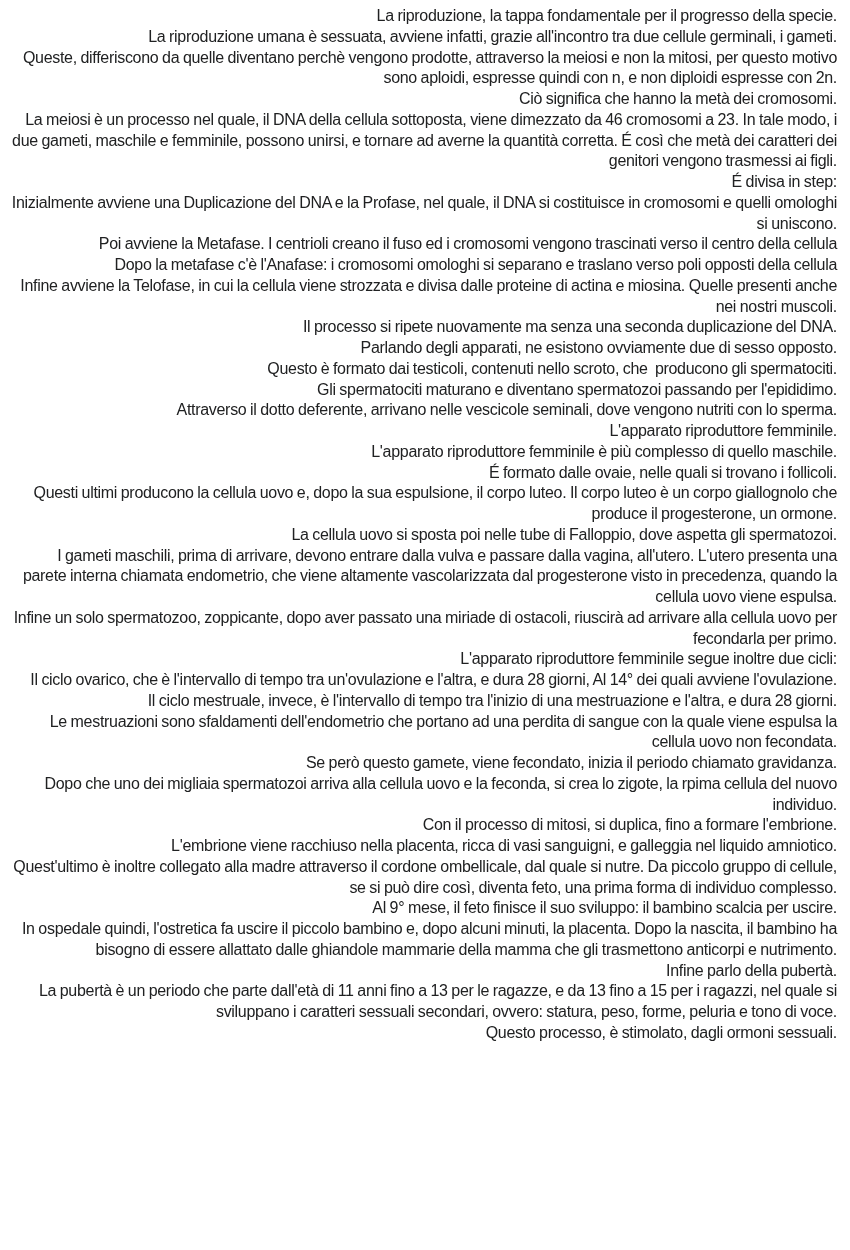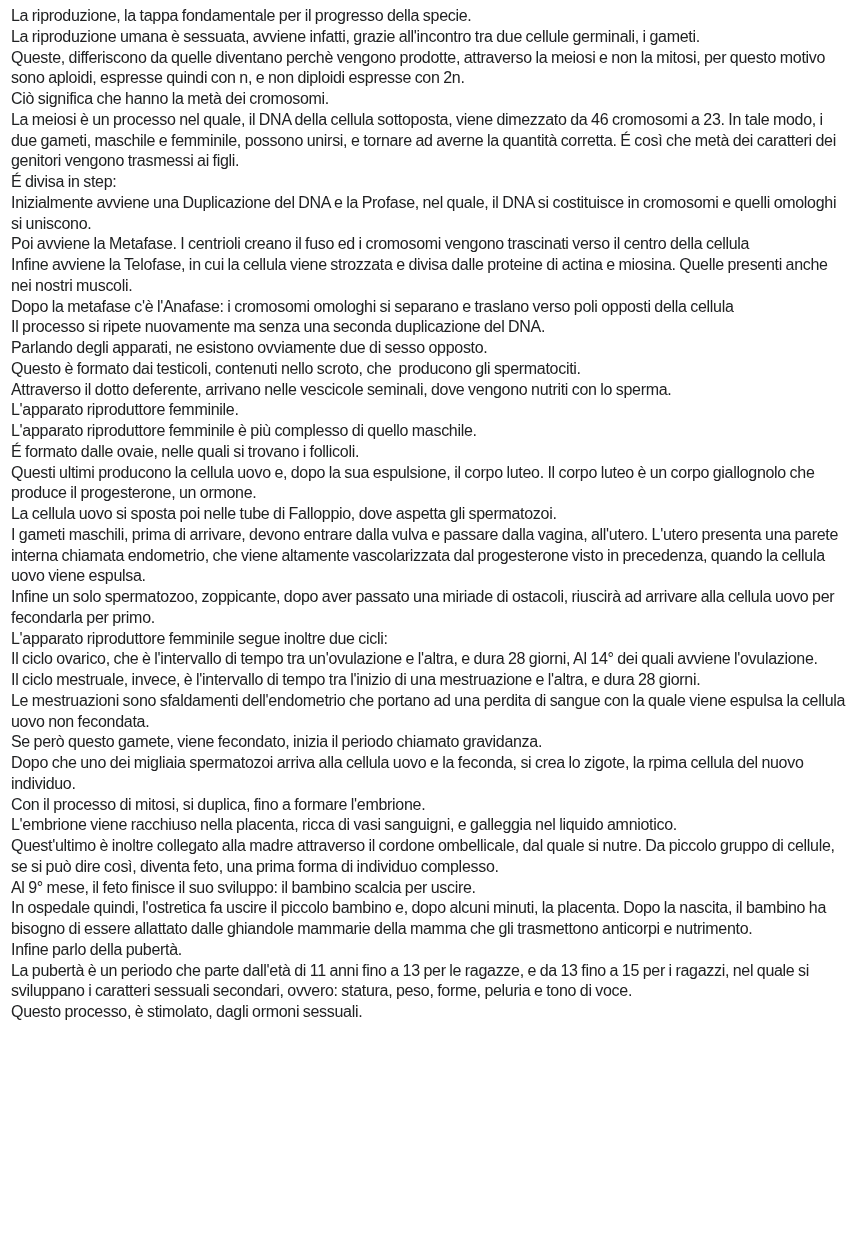--- a/index.html
+++ b/index.html
@@ -10,26 +10,27 @@
   }
   .page {
     position: relative;
     width: 850px;
     height: 1250px;
     background: #ffffff;
     overflow: hidden;
   }
   .doc {
     box-sizing: border-box;
-    padding: 6px 2px 0 11px;
+    padding: 6px 13px 0 11px;
     font-family: "Liberation Sans", "DejaVu Sans", sans-serif;
     font-size: 16px;
     letter-spacing: -0.3px;
     line-height: 20.75px;
     color: #202122;
+    text-align: right;
     -webkit-font-smoothing: antialiased;
   }
   .doc p.line {
     margin: 0;
     padding: 0;
     white-space: pre-wrap;       
     word-spacing: -0.5px;
   }
 </style>
 </head>
@@ -39,25 +40,26 @@
   <div class="doc" style="color: rgb(32, 33, 34);">
 
   <p class="line">La riproduzione, la tappa fondamentale per il progresso della specie.</p>
       <p class="line">La riproduzione umana è sessuata, avviene infatti, grazie all'incontro tra due cellule germinali, i gameti.</p>
       <p class="line">Queste, differiscono da quelle diventano perchè vengono prodotte, attraverso la meiosi e non la mitosi, per questo motivo sono aploidi, espresse quindi con n, e non diploidi espresse con 2n.</p>
       <p class="line">Ciò significa che hanno la metà dei cromosomi.</p>
       <p class="line">La meiosi è un processo nel quale, il DNA della cellula sottoposta, viene dimezzato da 46 cromosomi a 23. In tale modo, i due gameti, maschile e femminile, possono unirsi, e tornare ad averne la quantità corretta. É così che metà dei caratteri dei genitori vengono trasmessi ai figli.</p>
       <p class="line">É divisa in step:</p>
       <p class="line">Inizialmente avviene una Duplicazione del DNA e la Profase, nel quale, il DNA si costituisce in cromosomi e quelli omologhi si uniscono.</p>
       <p class="line">Poi avviene la Metafase. I centrioli creano il fuso ed i cromosomi vengono trascinati verso il centro della cellula</p>
+      <p class="line">Dopo la metafase c'è l'Anafase: i cromosomi omologhi si separano e traslano verso poli opposti della cellula</p>
       <p class="line">Infine avviene la Telofase, in cui la cellula viene strozzata e divisa dalle proteine di actina e miosina. Quelle presenti anche nei nostri muscoli.</p>
-      <p class="line">Dopo la metafase c'è l'Anafase: i cromosomi omologhi si separano e traslano verso poli opposti della cellula</p>
       <p class="line">Il processo si ripete nuovamente ma senza una seconda duplicazione del DNA.</p>
       <p class="line">Parlando degli apparati, ne esistono ovviamente due di sesso opposto.</p>
       <p class="line">Questo è formato dai testicoli, contenuti nello scroto, che  producono gli spermatociti.</p>
+      <p class="line">Gli spermatociti maturano e diventano spermatozoi passando per l'epididimo.</p>
       <p class="line">Attraverso il dotto deferente, arrivano nelle vescicole seminali, dove vengono nutriti con lo sperma.</p>
       <p class="line">L'apparato riproduttore femminile.</p>
       <p class="line">L'apparato riproduttore femminile è più complesso di quello maschile.</p>
       <p class="line">É formato dalle ovaie, nelle quali si trovano i follicoli.</p>
       <p class="line">Questi ultimi producono la cellula uovo e, dopo la sua espulsione, il corpo luteo. Il corpo luteo è un corpo giallognolo che produce il progesterone, un ormone.</p>
       <p class="line">La cellula uovo si sposta poi nelle tube di Falloppio, dove aspetta gli spermatozoi.</p>
       <p class="line">I gameti maschili, prima di arrivare, devono entrare dalla vulva e passare dalla vagina, all'utero. L'utero presenta una parete interna chiamata endometrio, che viene altamente vascolarizzata dal progesterone visto in precedenza, quando la cellula uovo viene espulsa.</p>
       <p class="line">Infine un solo spermatozoo, zoppicante, dopo aver passato una miriade di ostacoli, riuscirà ad arrivare alla cellula uovo per fecondarla per primo.</p>
       <p class="line">L'apparato riproduttore femminile segue inoltre due cicli:</p>
       <p class="line">Il ciclo ovarico, che è l'intervallo di tempo tra un'ovulazione e l'altra, e dura 28 giorni, Al 14° dei quali avviene l'ovulazione.</p>

